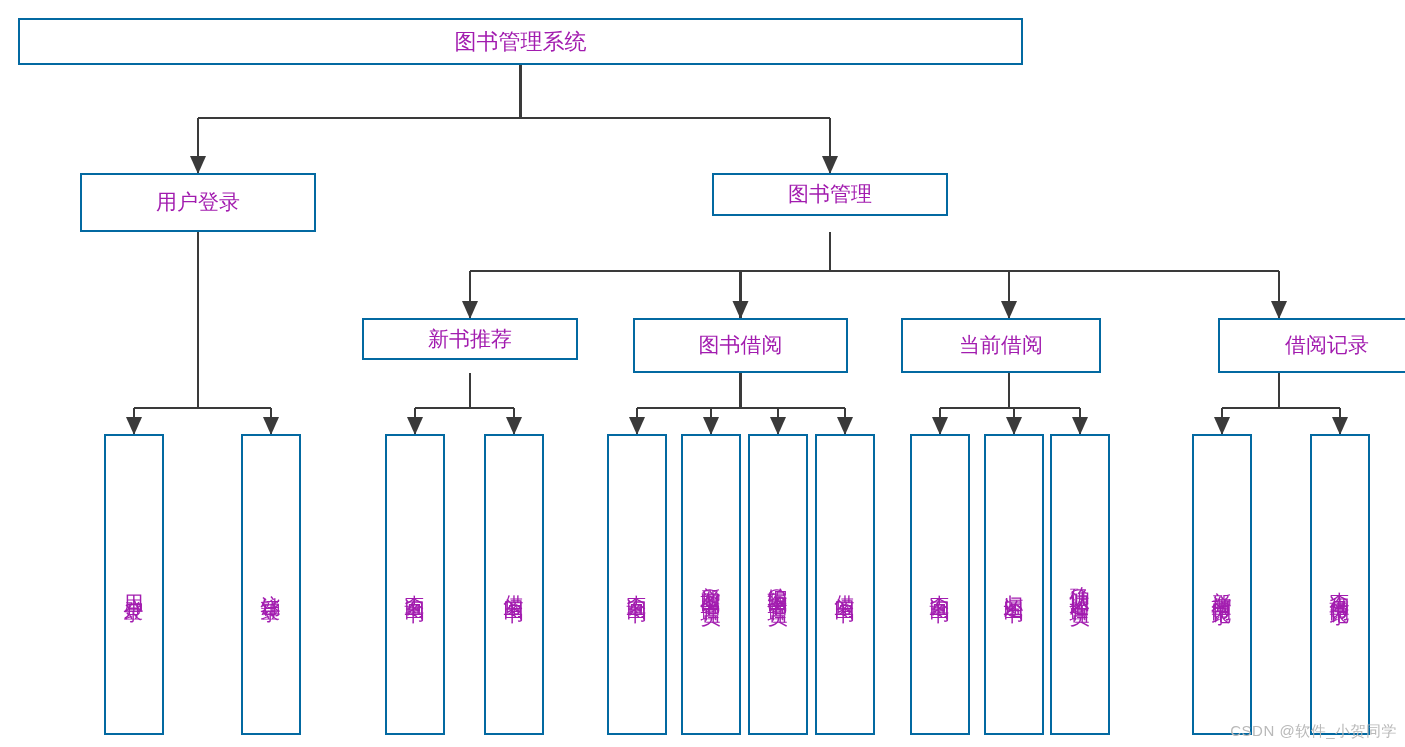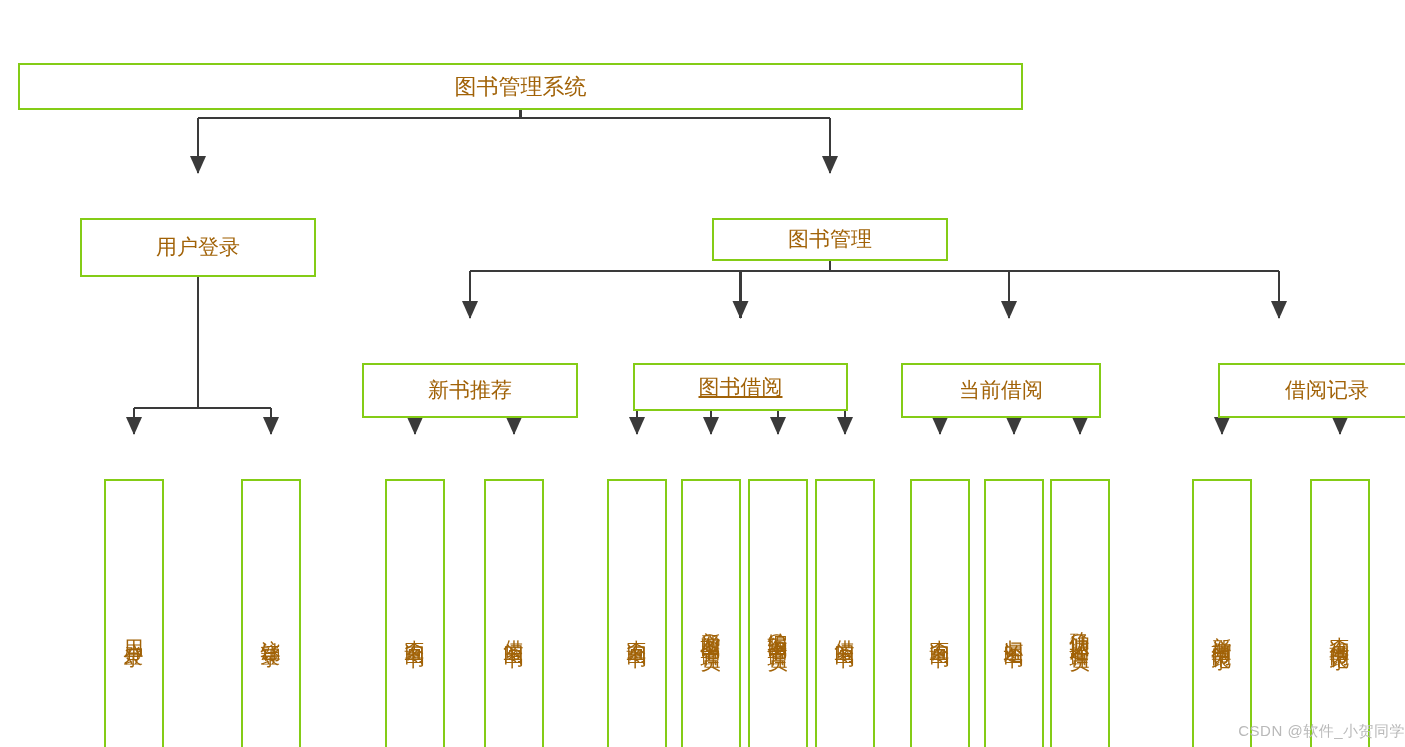--- a/index.html
+++ b/index.html
@@ -23,27 +23,26 @@
     left: 0;
     top: 0;
     width: 1405px;
     height: 747px;
     pointer-events: none;
   }
   .node {
     position: absolute;
     box-sizing: border-box;
     background: #ffffff;
-    border: 2px solid #84cc16;
+    border: 2px solid #0369a1;
     display: flex;
     align-items: center;
     justify-content: center;
-    color: #a16207;
+    color: #a21caf;
     z-index: 2;
-    margin-top: 45px;
   }
   .node-label {
     display: block;
     text-align: center;
     line-height: 1.18;
     white-space: nowrap;
   }
   
   .node.h .node-label {
     font-size: 21px;
@@ -58,21 +57,21 @@
   }
   .node.v .node-label {
     writing-mode: vertical-rl;
     text-orientation: upright;
     font-size: 20px;
     letter-spacing: 3px;
     line-height: 1;
   }
   #watermark {
     position: absolute;
-    right: 0;
+    right: 8px;
     bottom: 6px;
     font-size: 15px;
     color: #b9b9b9;
     white-space: nowrap;
     z-index: 3;
     letter-spacing: 0.5px;
   }
 </style>
 </head>
 <body>
@@ -137,24 +136,24 @@
     <span class="node-label">图书管理系统</span>
   </div>
 
   <div class="node h" style="left: 80px; top: 173px; width: 236px; height: 59px;">
     <span class="node-label">用户登录</span>
   </div>
   <div class="node h" style="left: 712px; top: 173px; width: 236px; height: 43px;">
     <span class="node-label">图书管理</span>
   </div>
 
-  <div class="node h" style="left: 362px; top: 318px; width: 216px; height: 55px;">
+  <div class="node h" style="left: 362px; top: 318px; width: 216px; height: 42px;">
     <span class="node-label">新书推荐</span>
   </div>
-  <div class="node h" style="left: 633px; top: 318px; width: 215px; height: 48px; text-decoration: underline;">
+  <div class="node h" style="left: 633px; top: 318px; width: 215px; height: 55px;">
     <span class="node-label">图书借阅</span>
   </div>
   <div class="node h" style="left: 901px; top: 318px; width: 200px; height: 55px;">
     <span class="node-label">当前借阅</span>
   </div>
   <div class="node h" style="left: 1218px; top: 318px; width: 218px; height: 55px;">
     <span class="node-label">借阅记录</span>
   </div>
 
   <div class="node v" style="left: 104px; top: 434px; width: 60px; height: 301px;">

